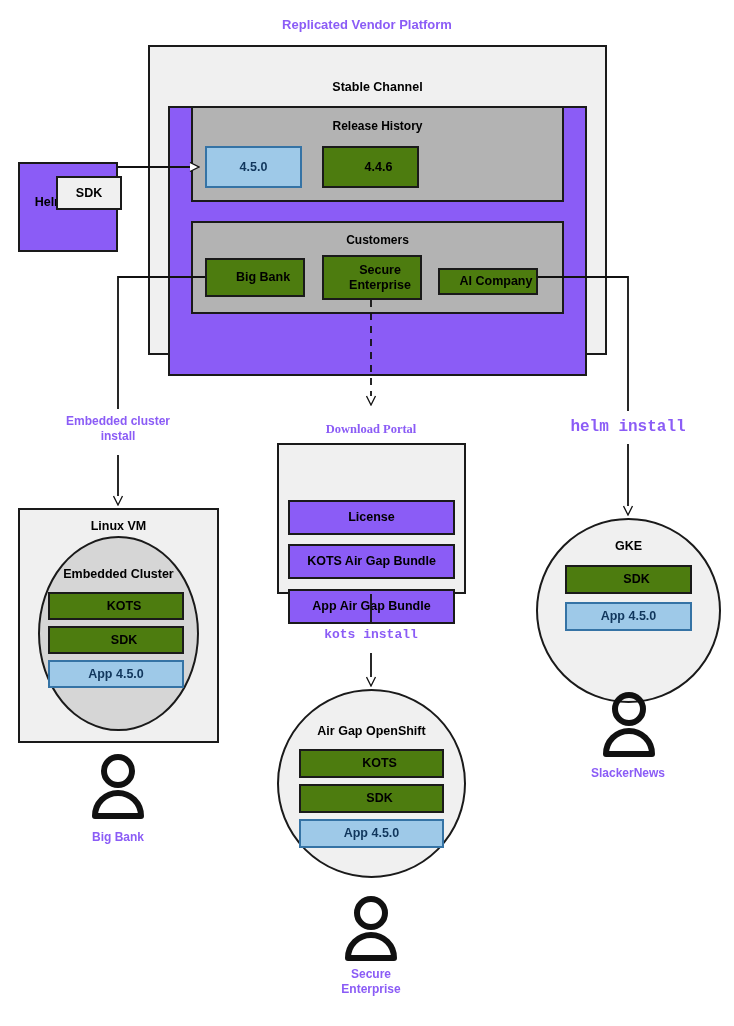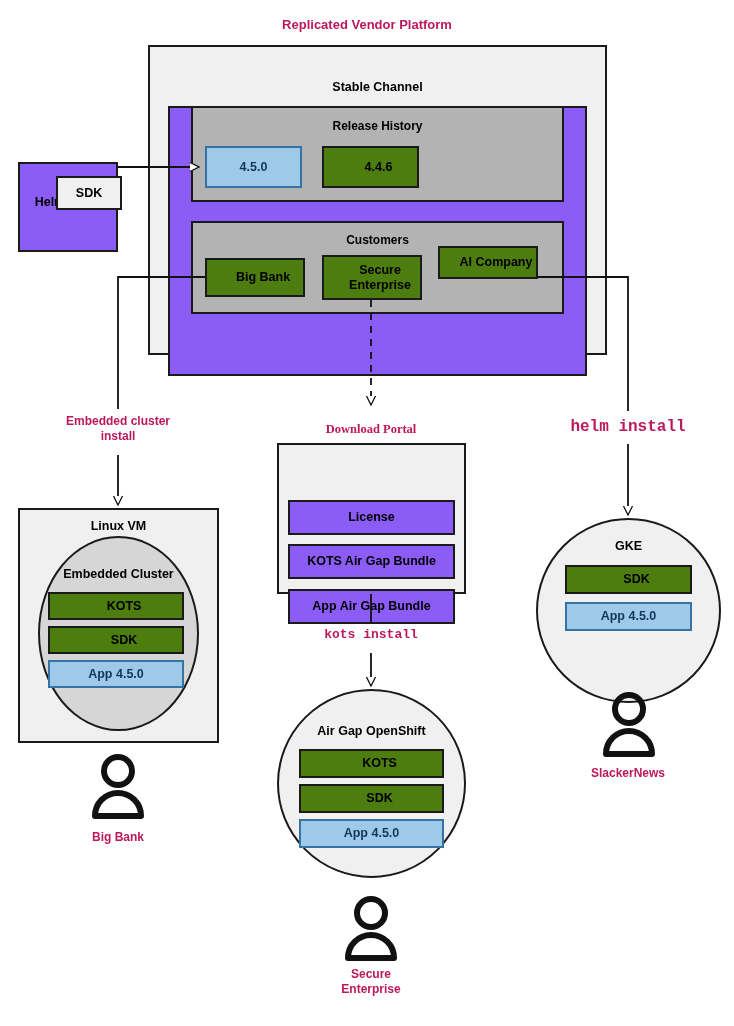--- a/index.html
+++ b/index.html
@@ -57,21 +57,21 @@
     border-radius: 50%;
   }
   .ell-lt { background: #f0f0f0; }
   .ell-md { background: #d6d6d6; }
 
   
   .txt {
     position: absolute;
     text-align: center;
     font-weight: bold;
-    color: #be185d;
+    color: #8b5cf6;
     line-height: 1.25;
     white-space: pre-line;
   }
   .mono {
     font-family: "Liberation Mono", monospace;
     font-weight: bold;
   }
 
   
   #wires { position: absolute; left: 0; top: 0; width: 734px; height: 1026px; pointer-events: none; }
@@ -96,21 +96,21 @@
 
   <div class="bx bx-white" style="left:322px; top:146px; width:97px; height:42px; font-size:12.5px;">4.4.6</div>
 
   <div class="cont bx-dk" style="left:191px; top:221px; width:373px; height:93px;"></div>
   <div class="cont-title" style="left:191px; top:233px; width:373px; font-size:12px;">Customers</div>
 
   <div class="bx bx-white" style="left:205px; top:258px; width:100px; height:39px; font-size:12.5px;">Big Bank</div>
 
   <div class="bx bx-white" style="left:322px; top:255px; width:100px; height:45px; font-size:12.5px;">Secure Enterprise</div>
 
-  <div class="bx bx-white" style="left:438px; top:246px; width:100px; height:33px; font-size:12.5px;">AI Company</div>
+  <div class="bx bx-white" style="left:438px; top:268px; width:100px; height:27px; font-size:12.5px;">AI Company</div>
 
   <div class="bx bx-md" style="left:18px; top:121px; width:100px; height:90px;">
     <span style="font-size:12.5px; position:absolute; left:0; right:0; top:31px;">Helm Chart</span>
   </div>
   <div class="bx bx-lt" style="left:56px; top:176px; width:66px; height:34px; font-size:12.5px;">SDK</div>
 
   <div class="txt" style="left:38px; top:414px; width:160px; font-size:12px;">Embedded cluster
 install</div>
 
   <div class="txt mono" style="left:291px; top:627px; width:160px; font-size:13px;">kots install</div>

